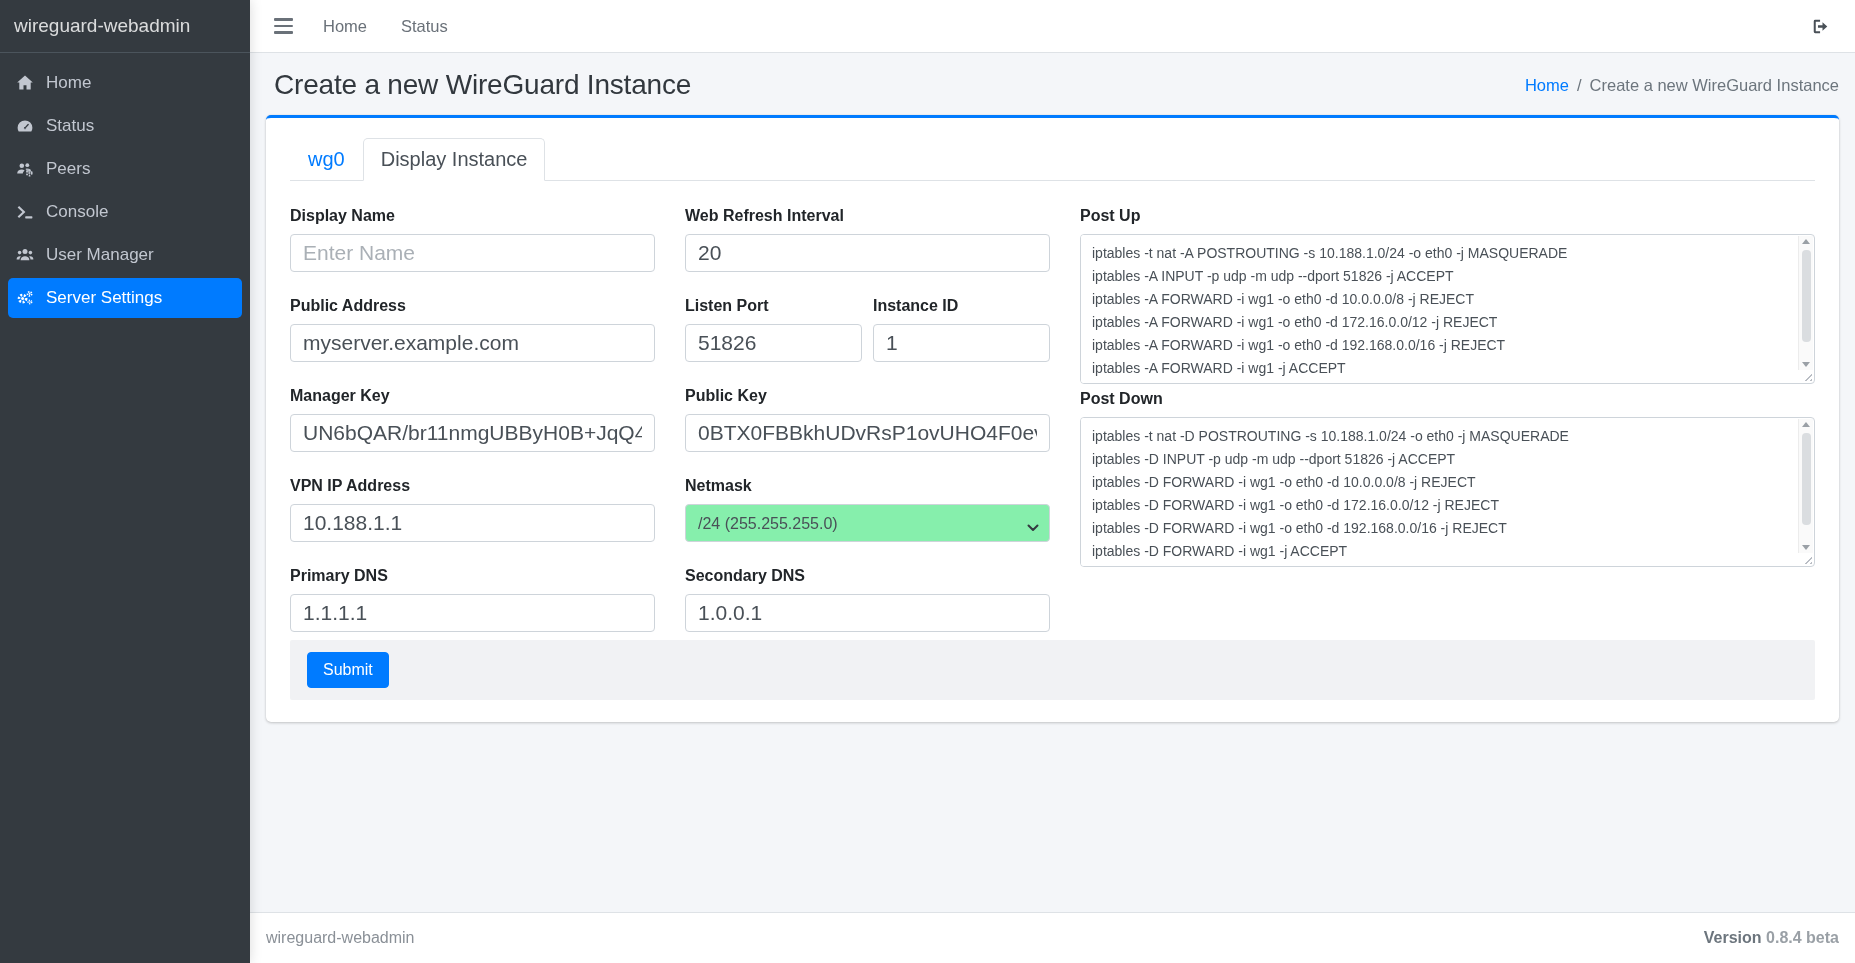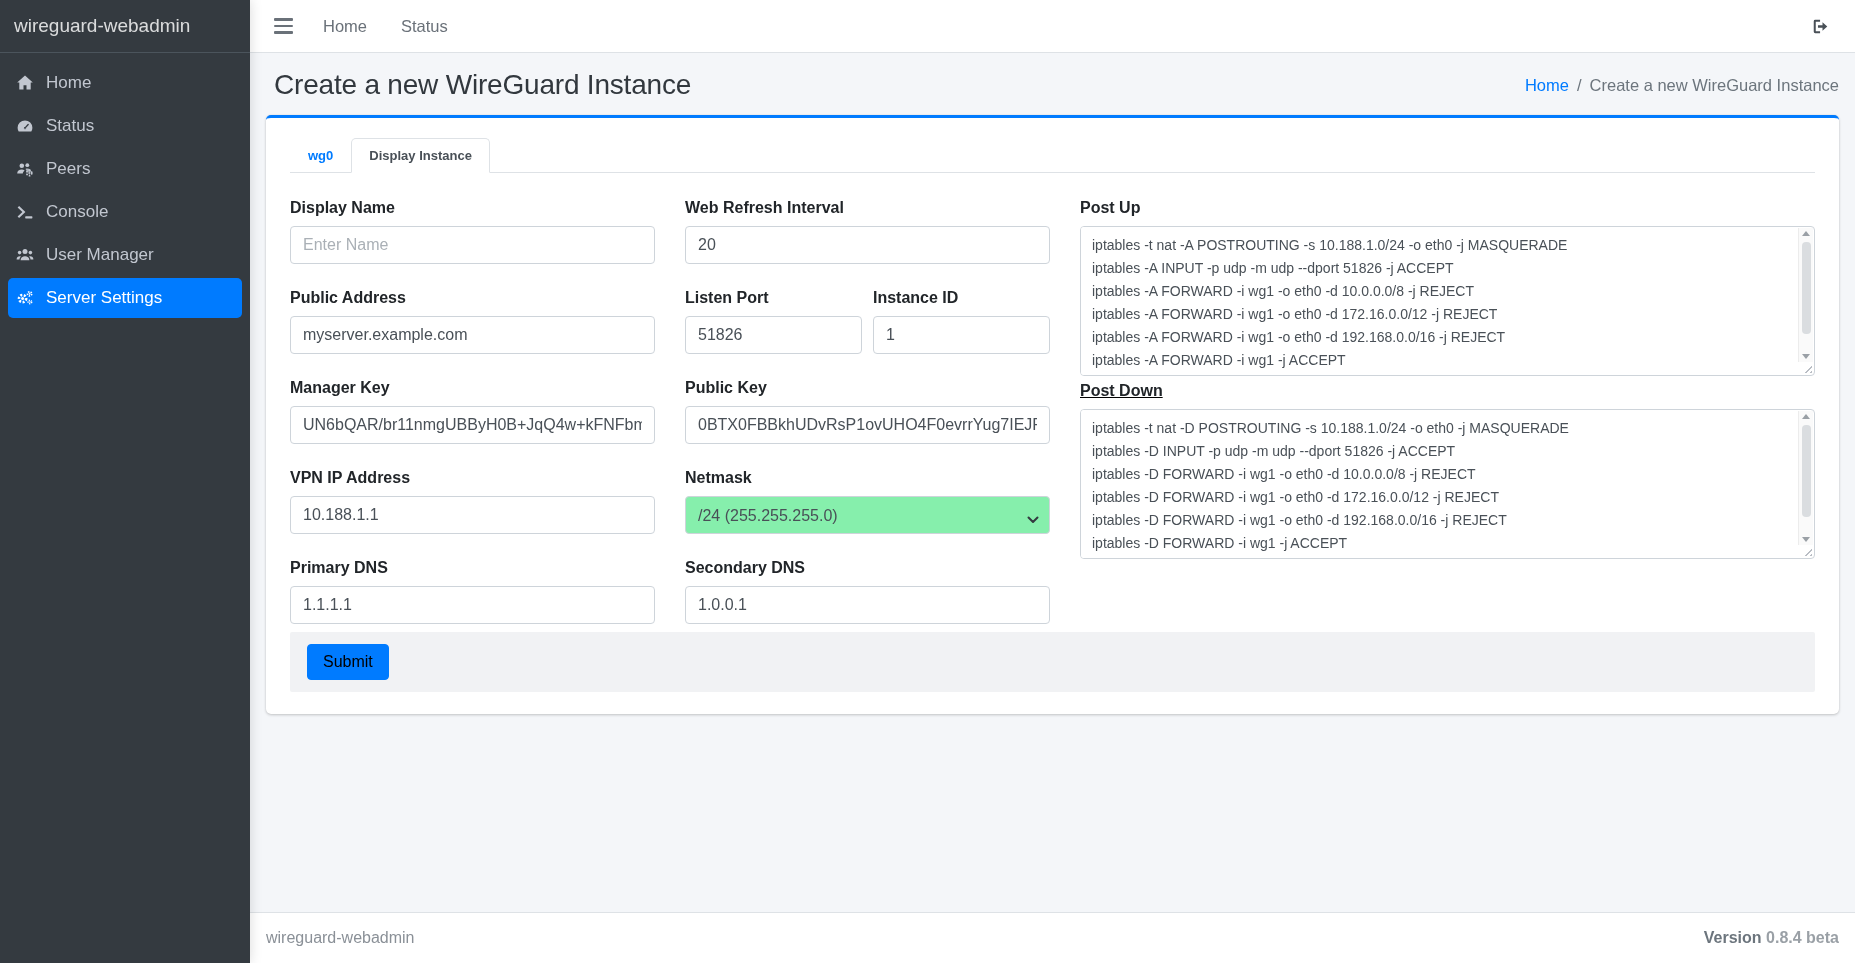--- a/index.html
+++ b/index.html
@@ -69,41 +69,41 @@
   .card {
     margin: 0 16px;
     background: #fff;
     border-top: 3px solid #007bff;
     border-radius: 5px;
     box-shadow: 0 0 1px rgba(0,0,0,.125), 0 1px 3px rgba(0,0,0,.2);
     padding: 20px 24px 22px 24px;
   }
   .tabs { display: flex; border-bottom: 1px solid #dee2e6; }
   .tab {
-    padding: 9px 17px; font-size: 13px; cursor: pointer;
-    margin-bottom: -1px; border: 1px solid transparent; font-weight: bold;
+    padding: 9px 17px; font-size: 20px; cursor: pointer;
+    margin-bottom: -1px; border: 1px solid transparent;
   }
   .tab.inactive { color: #007bff; }
   .tab.active {
     color: #495057; background: #fff;
     border-color: #dee2e6 #dee2e6 #fff #dee2e6;
     border-radius: 5px 5px 0 0;
   }
 
   .form-area { display: flex; gap: 30px; padding-top: 26px; }
   .col-a { width: 365px; min-width: 365px; }
   .col-b { width: 365px; min-width: 365px; }
   .col-c { flex: 1; }
 
   .fgroup { margin-bottom: 25px; }
   .flabel { display: block; font-size: 16px; font-weight: 700; color: #212529; margin-bottom: 9px; }
   .finput {
     width: 100%; height: 38px;
     border: 1px solid #ced4da; border-radius: 4px;
-    padding: 0 12px; font-size: 16px; color: #495057;
+    padding: 0 12px; font-size: 21px; color: #495057;
     font-family: "Liberation Sans", sans-serif;
     background: #fff; outline: none;
   }
   .finput::placeholder { color: #aab0b6; }
   .split { display: flex; gap: 11px; }
   .split .fgroup { flex: 1; }
 
   .select-wrap { position: relative; }
   .select-wrap select {
     -webkit-appearance: none; appearance: none;
@@ -145,21 +145,21 @@
     clip-path: polygon(100% 0, 100% 100%, 0 100%);
     cursor: nwse-resize;
   }
 
   .submit-strip {
     margin-top: 8px; height: 60px;
     background: #f1f2f4; border-radius: 2px;
     display: flex; align-items: center; padding: 0 17px;
   }
   .btn-primary {
-    background: #007bff; color: #000000; border: 1px solid #007bff;
+    background: #007bff; color: #ffffff; border: 1px solid #007bff;
     border-radius: 4px; font-size: 16px; padding: 8px 15px;
     font-family: "Liberation Sans", sans-serif; cursor: pointer;
   }
 
   
   .footer {
     height: 51px; min-height: 51px;
     background: #fff; border-top: 1px solid #dee2e6;
     display: flex; align-items: center; justify-content: space-between;
     padding: 0 16px; font-size: 16px; color: #8a9097;
@@ -361,21 +361,21 @@
 iptables -A FORWARD -i wg1 -o eth0 -d 192.168.0.0/16 -j REJECT
 iptables -A FORWARD -i wg1 -j ACCEPT</textarea>
               <div class="ta-scroll">
                 <span class="arr-up"></span>
                 <span class="ta-thumb"></span>
                 <span class="arr-dn"></span>
               </div>
               <div class="ta-grip"></div>
             </div>
           </div>
-          <div class="fgroup" style="margin-bottom:16px;text-decoration:underline;">
+          <div class="fgroup" style="margin-bottom:16px;">
             <label class="flabel">Post Down</label>
             <div class="ta-wrap">
               <textarea spellcheck="false" style="">iptables -t nat -D POSTROUTING -s 10.188.1.0/24 -o eth0 -j MASQUERADE
 iptables -D INPUT -p udp -m udp --dport 51826 -j ACCEPT
 iptables -D FORWARD -i wg1 -o eth0 -d 10.0.0.0/8 -j REJECT
 iptables -D FORWARD -i wg1 -o eth0 -d 172.16.0.0/12 -j REJECT
 iptables -D FORWARD -i wg1 -o eth0 -d 192.168.0.0/16 -j REJECT
 iptables -D FORWARD -i wg1 -j ACCEPT</textarea>
               <div class="ta-scroll">
                 <span class="arr-up"></span>

